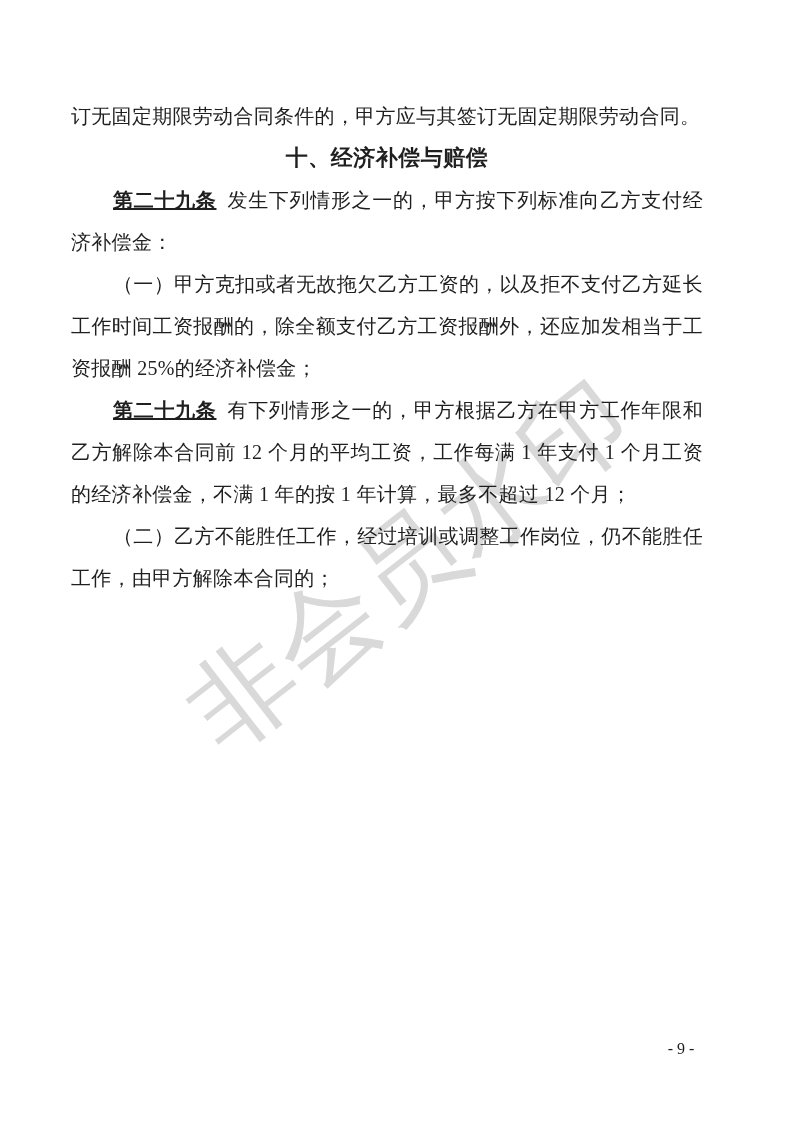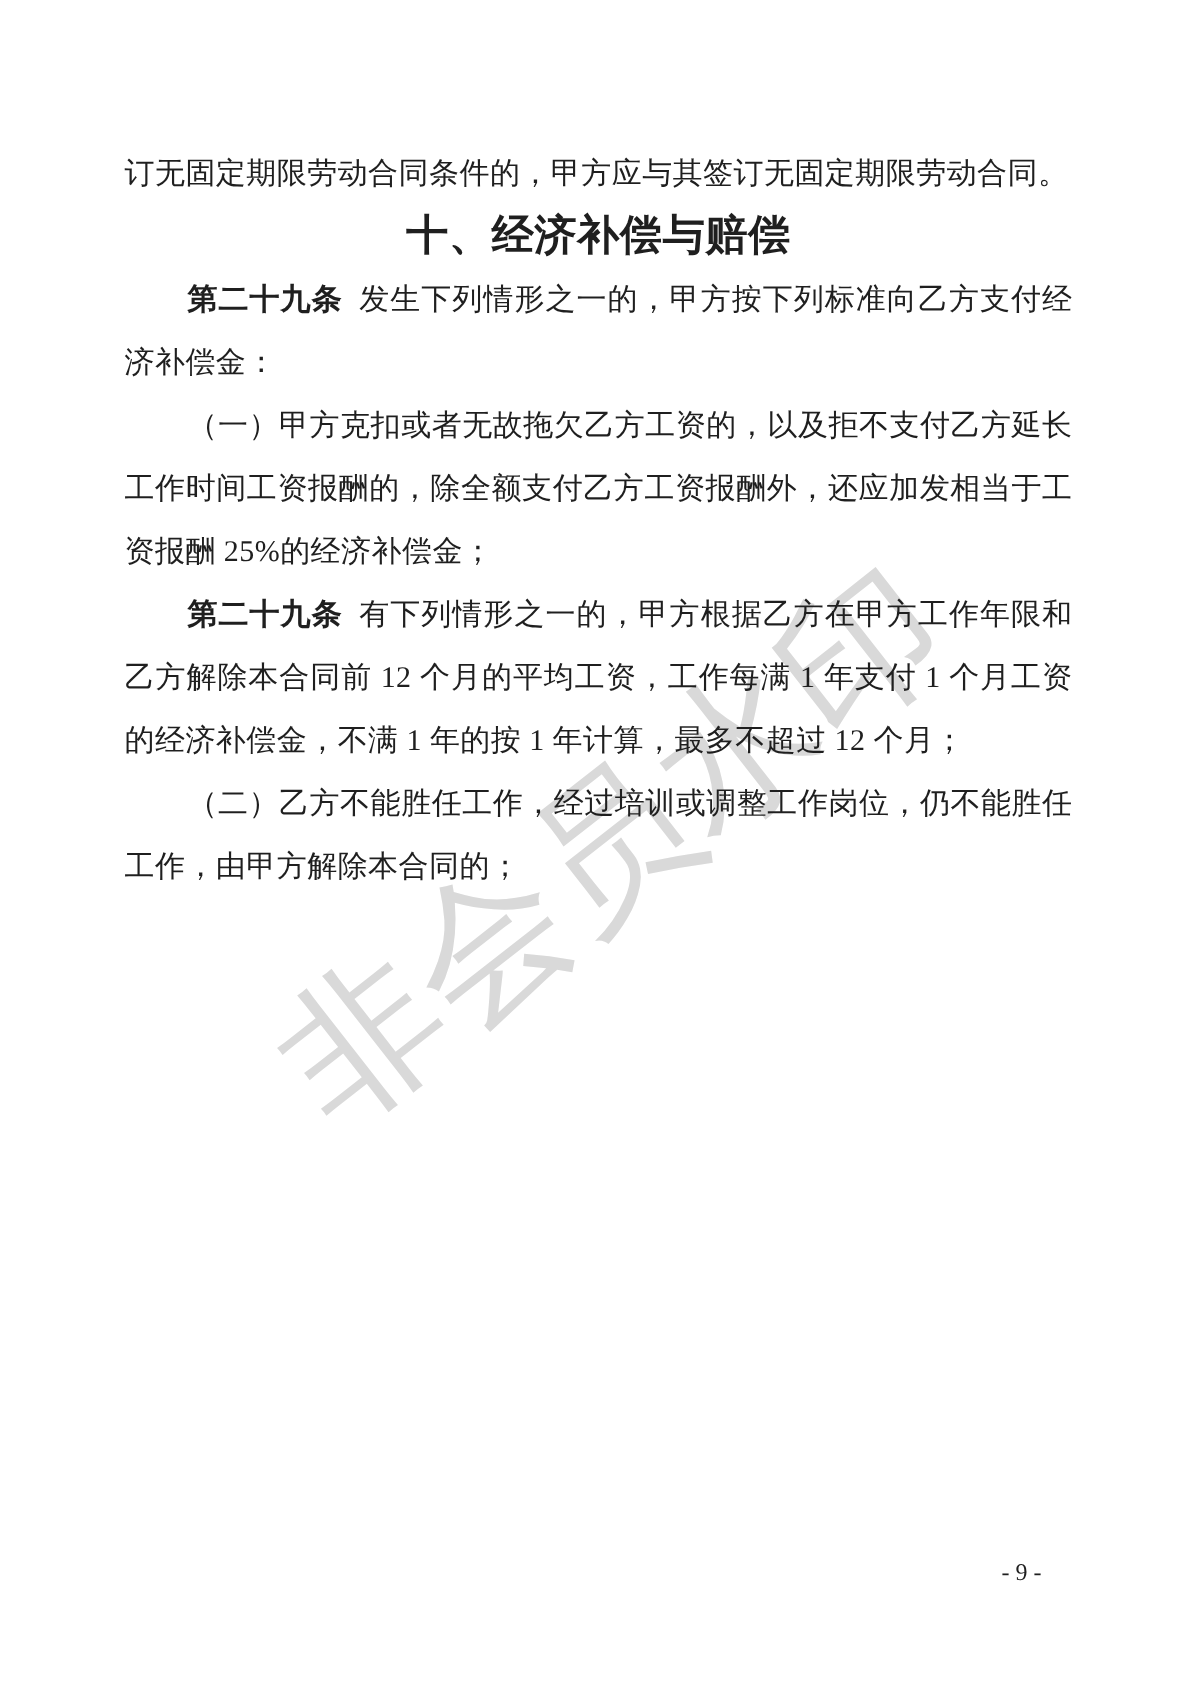--- a/index.html
+++ b/index.html
@@ -27,50 +27,51 @@
     font-family: "Liberation Sans", "DejaVu Sans", sans-serif;
     color: #d9d9d9;
     white-space: nowrap;
     transform: rotate(-38deg);
     transform-origin: center center;
     z-index: 0;
     user-select: none;
   }
   .doc-body {
     position: absolute;
-    left: 83px;
+    left: 71px;
     top: 95px;
     width: 632px;
     z-index: 1;
     font-size: 20px;
     line-height: 42px;
     letter-spacing: 0.3px;
     text-align: justify;
     text-justify: inter-character;
   }
   .doc-body p {
     margin: 0;
   }
   p.carryover {
     text-indent: 0;
   }
   .section-heading {
     margin: 41px 0 2px 0;
-    font-size: 28px;
+    font-size: 22px;
     line-height: 42px;
     font-weight: bold;
     text-align: center;
     letter-spacing: 0.5px;
   }
   p.para {
     text-indent: 42px;
   }
   .lead {
     font-weight: bold;
     margin-right: 0.55em;
+    text-decoration: underline;
   }
   .page-number {
     position: absolute;
     left: 650px;
     top: 1038px;
     width: 62px;
     text-align: center;
     font-size: 16px;
     line-height: 22px;
     z-index: 1;

